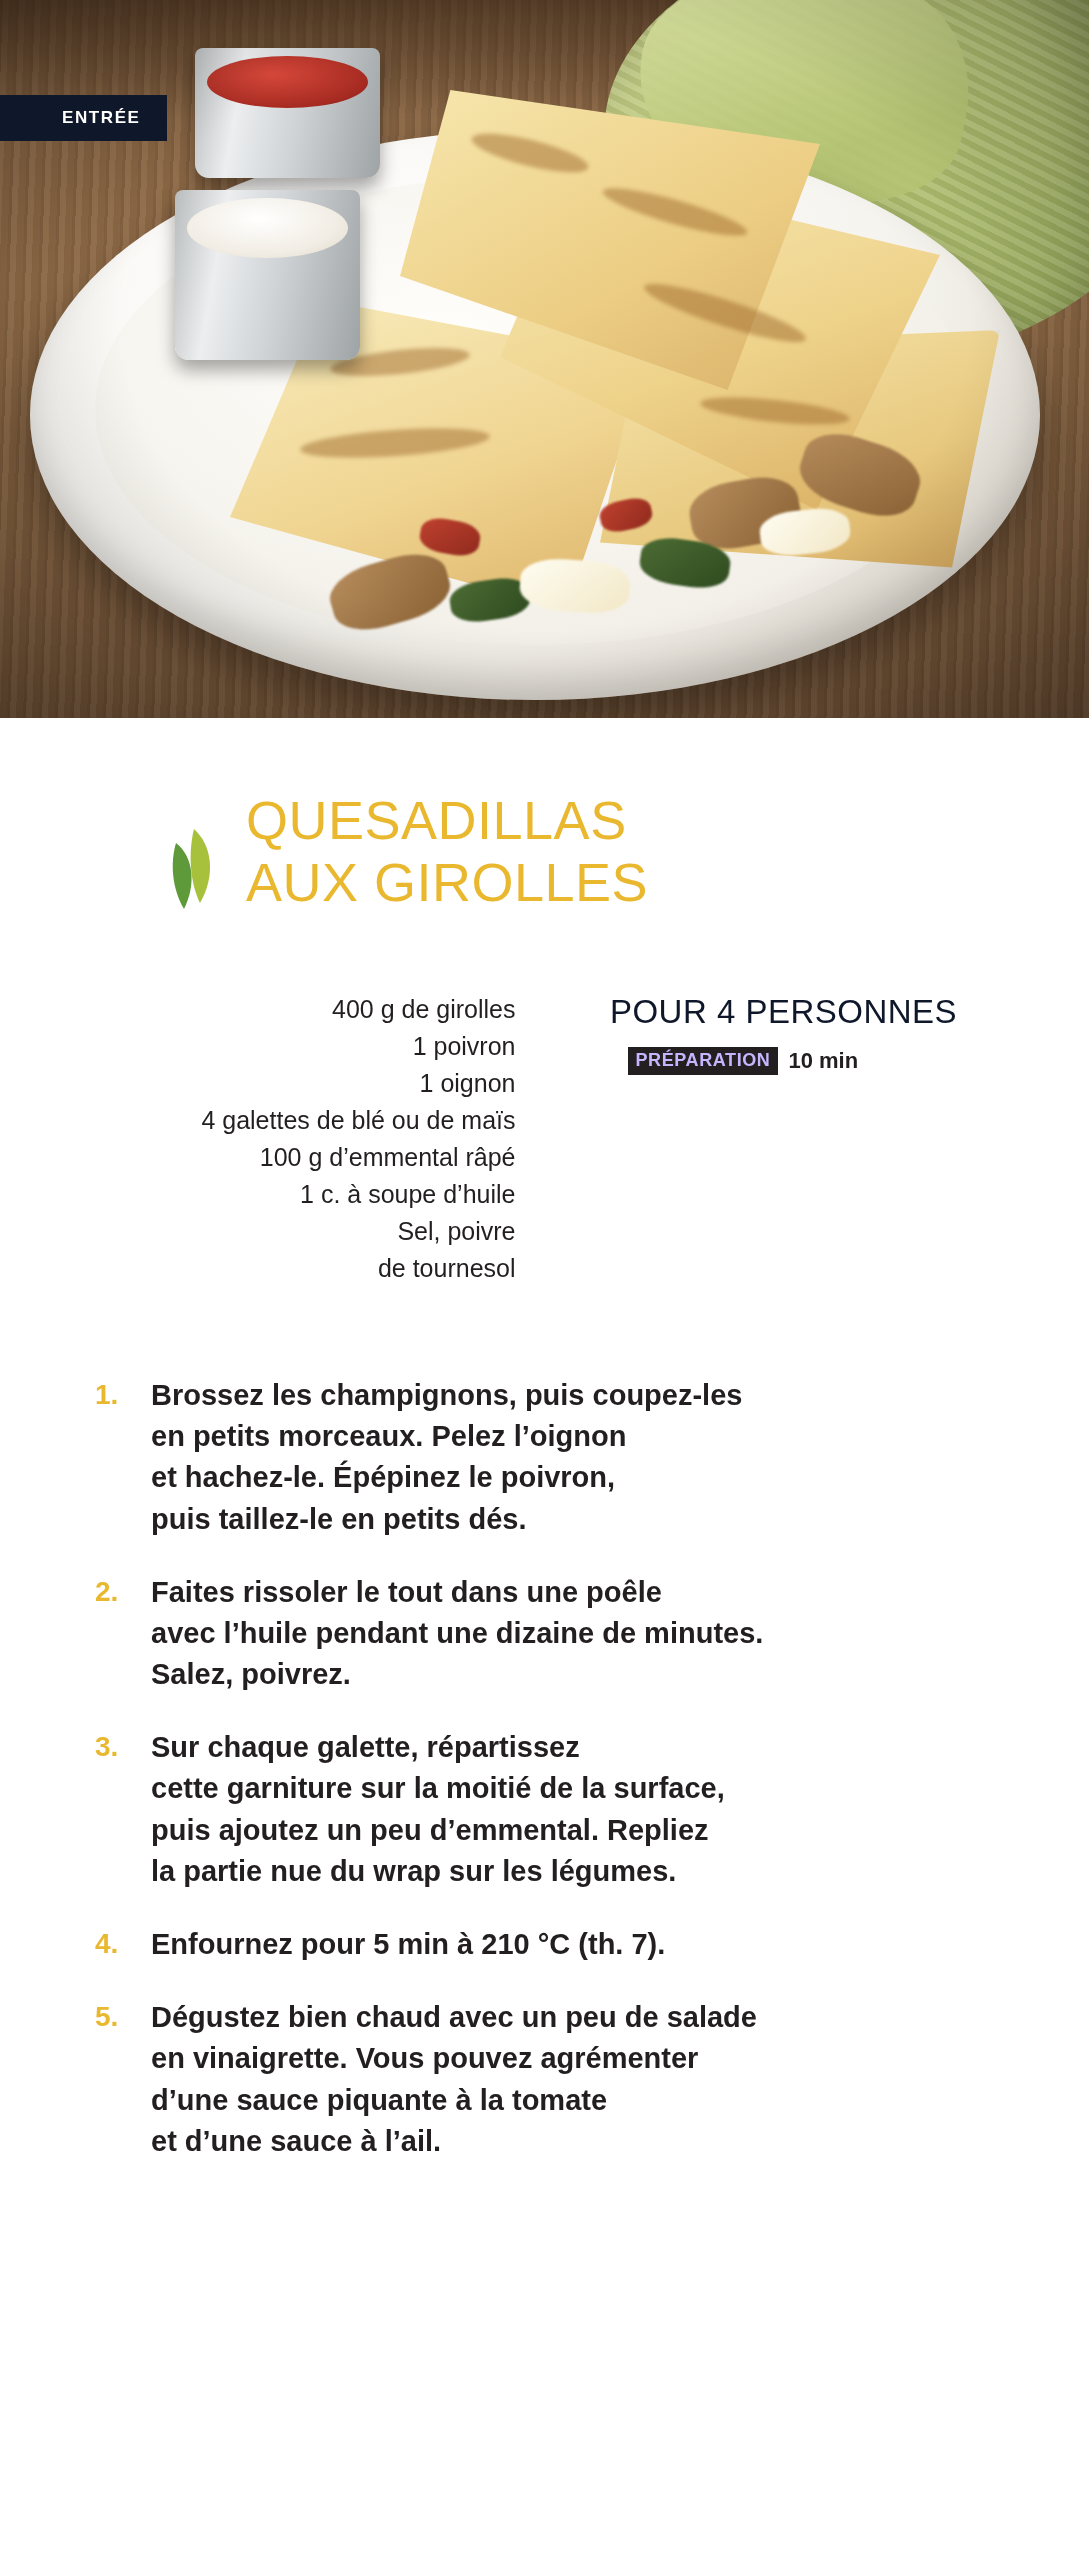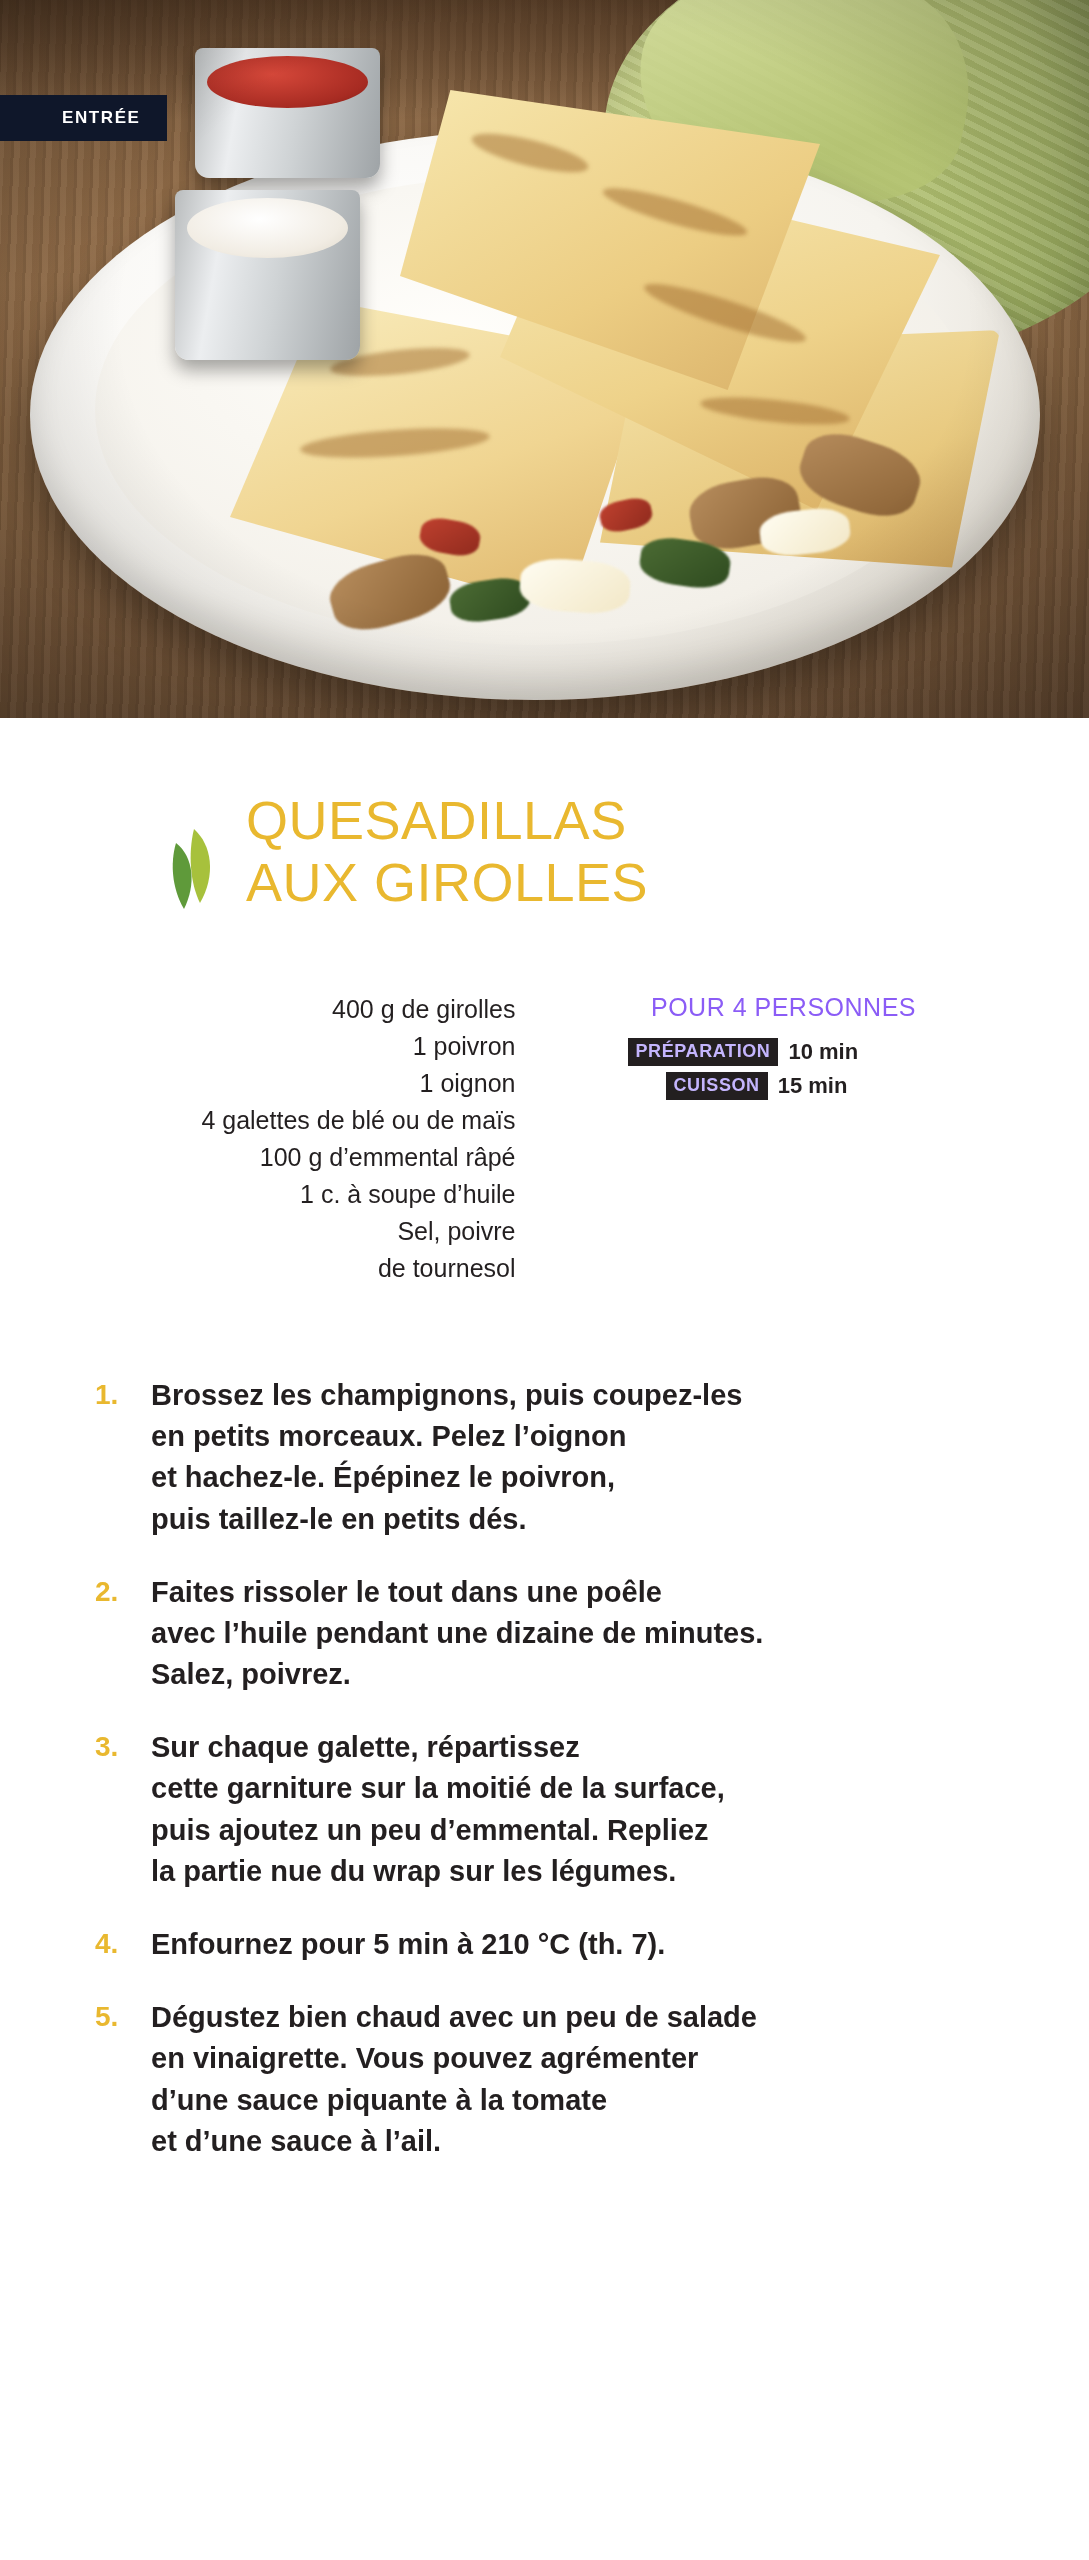--- a/index.html
+++ b/index.html
@@ -213,22 +213,22 @@
     color: #231f20;
     width: 420px;
   }
   .ingredients div { white-space: nowrap; }
   .servings-block {
     width: 420px;
     text-align: center;
     padding-top: 2px;
   }
   .servings {
-    font-size: 25px;
-    color: #8b5cf6;
+    font-size: 33px;
+    color: #0f172a;
     letter-spacing: 0.5px;
     text-transform: uppercase;
   }
   .time-line {
     margin-top: 16px;
     font-size: 22px;
     color: #231f20;
     display: flex;
     justify-content: flex-start;
     align-items: center;
@@ -347,24 +347,20 @@
         <div>Sel, poivre</div>
         <div>de tournesol</div>
       </div>
 
       <div class="servings-block">
         <div class="servings">POUR 4 PERSONNES</div>
         <div class="time-line">
           <span class="chip">PRÉPARATION</span>
           <span class="val">10 min</span>
         </div>
-        <div class="time-line cuisson">
-          <span class="chip">CUISSON</span>
-          <span class="val">15 min</span>
-        </div>
       </div>
     </div>
 
     <div class="steps">
       <div class="step">
         <div class="step-num">1.</div>
         <div class="step-text">Brossez les champignons, puis coupez-les
 en petits morceaux. Pelez l’oignon
 et hachez-le. Épépinez le poivron,
 puis taillez-le en petits dés.</div>

